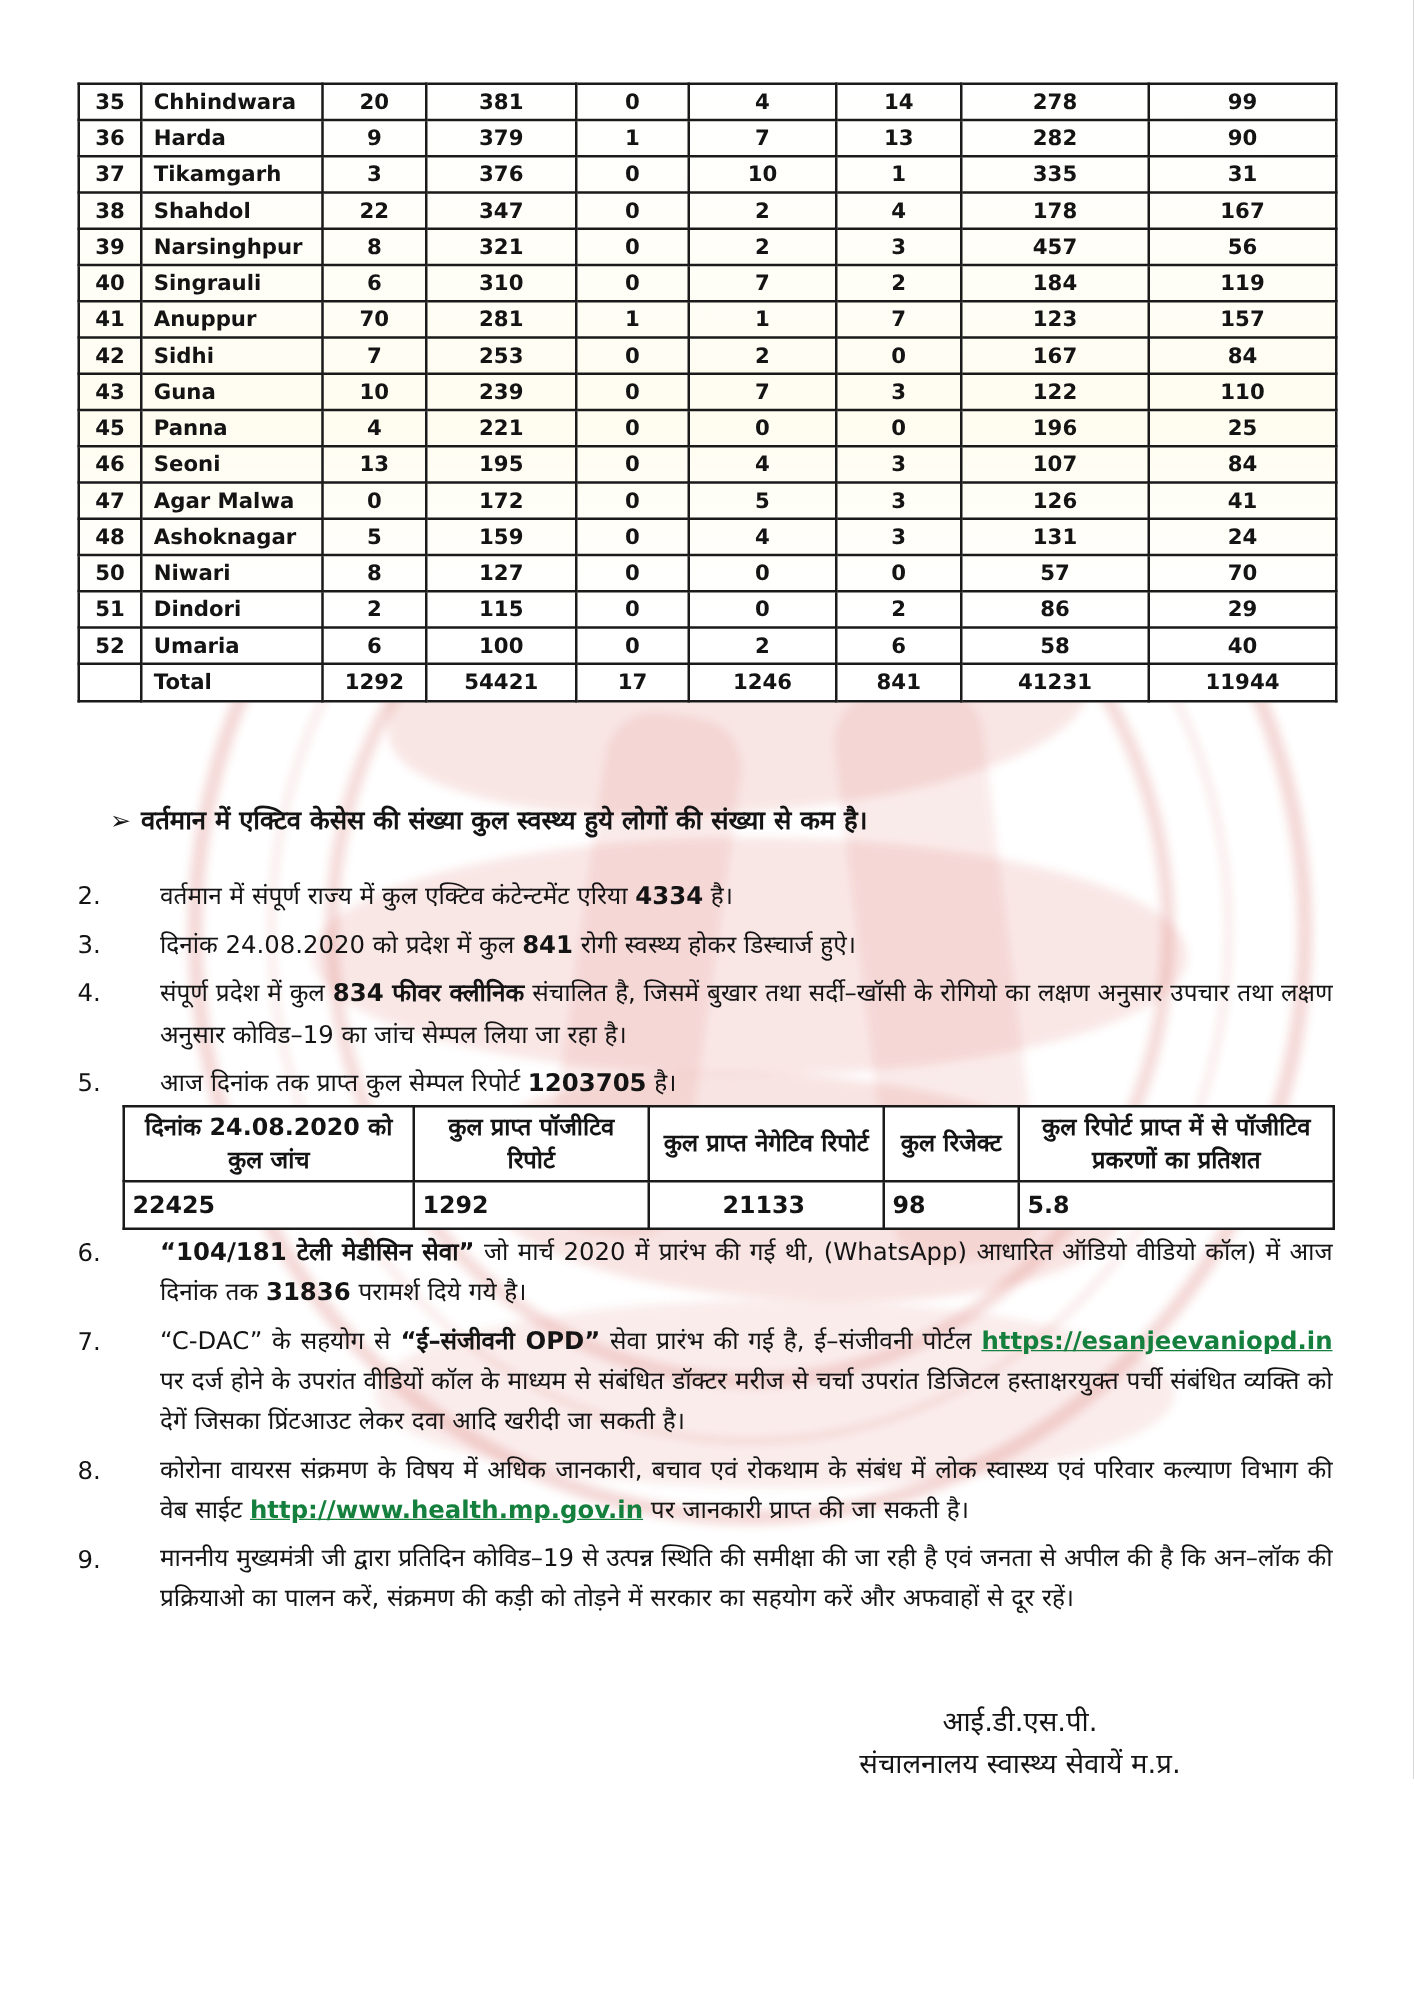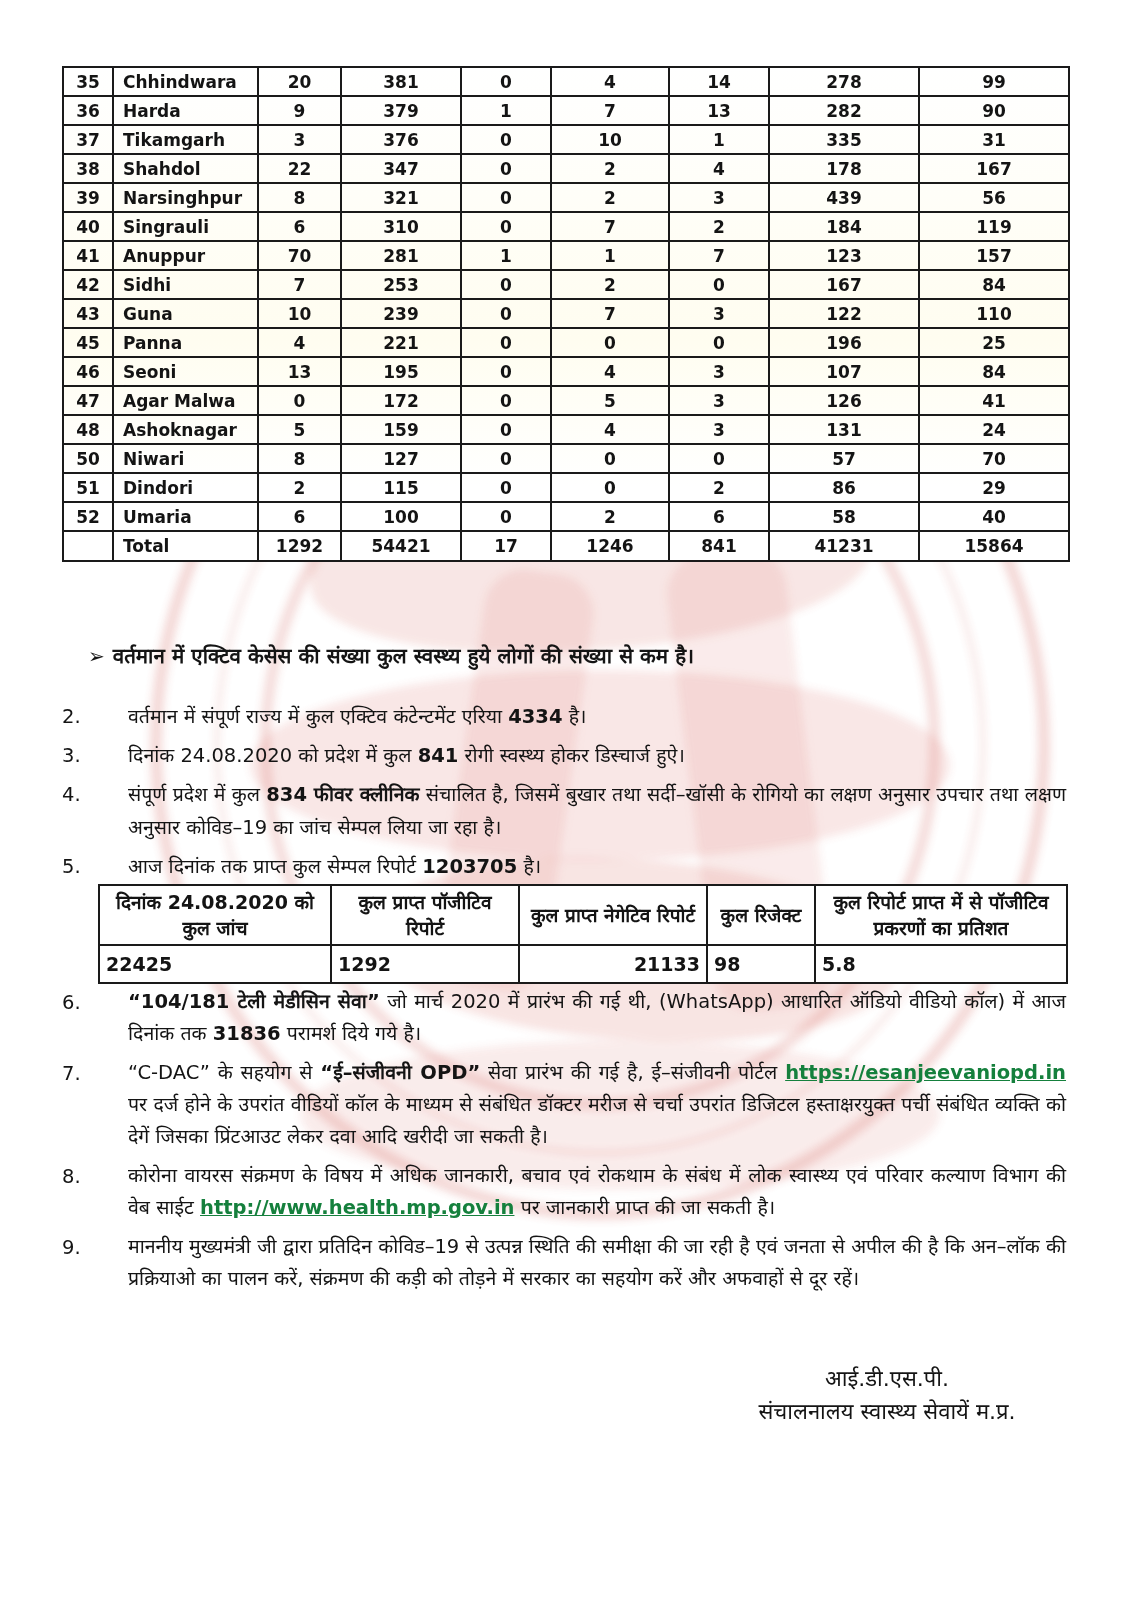--- a/index.html
+++ b/index.html
@@ -71,25 +71,25 @@
   
   .summary-table{position:absolute;left:98px;top:884px;width:968px;background:#fff;}
   .summary-table th{
     border:2px solid #1a1a1a;font-weight:bold;font-size:19px;
     text-align:center;vertical-align:middle;padding:3px 6px;height:52px;line-height:26px;
   }
   .summary-table td{
     border:2px solid #1a1a1a;font-weight:bold;font-size:19px;
     vertical-align:middle;height:34px;padding:1px 6px;
   }
-  .summary-table td.align-left{text-align:right;padding-left:2px;}
+  .summary-table td.align-left{text-align:center;padding-left:2px;}
 
   
   .signature{
-    position:absolute;left:667px;top:1362px;width:440px;
+    position:absolute;left:596px;top:1362px;width:440px;
     text-align:center;font-size:22px;line-height:33px;
   }
 </style>
 </head>
 <body>
 
 <div class="page">
 
   <div class="watermark">
     <div class="wm-ring wm-ring1"></div>
@@ -161,21 +161,21 @@
           <td>167</td>
         </tr>
         <tr class="">
           <td>39</td>
           <td class="district-cell">Narsinghpur</td>
           <td>8</td>
           <td>321</td>
           <td>0</td>
           <td>2</td>
           <td>3</td>
-          <td>439</td>
+          <td>457</td>
           <td>56</td>
         </tr>
         <tr class="">
           <td>40</td>
           <td class="district-cell">Singrauli</td>
           <td>6</td>
           <td>310</td>
           <td>0</td>
           <td>7</td>
           <td>2</td>
@@ -294,21 +294,21 @@
         </tr>
         <tr class="total-row">
           <td></td>
           <td class="district-cell">Total</td>
           <td>1292</td>
           <td>54421</td>
           <td>17</td>
           <td>1246</td>
           <td>841</td>
           <td>41231</td>
-          <td>15864</td>
+          <td>11944</td>
         </tr>
       </tbody>
   </table>
 
   <div class="bullet">
     <span class="arrow">➢</span>
     <span class="btxt">वर्तमान में एक्टिव केसेस की संख्या कुल स्वस्थ्य हुये लोगों की संख्या से कम है।</span>
   </div>
 
   <div class="points points-a" id="points-a">

